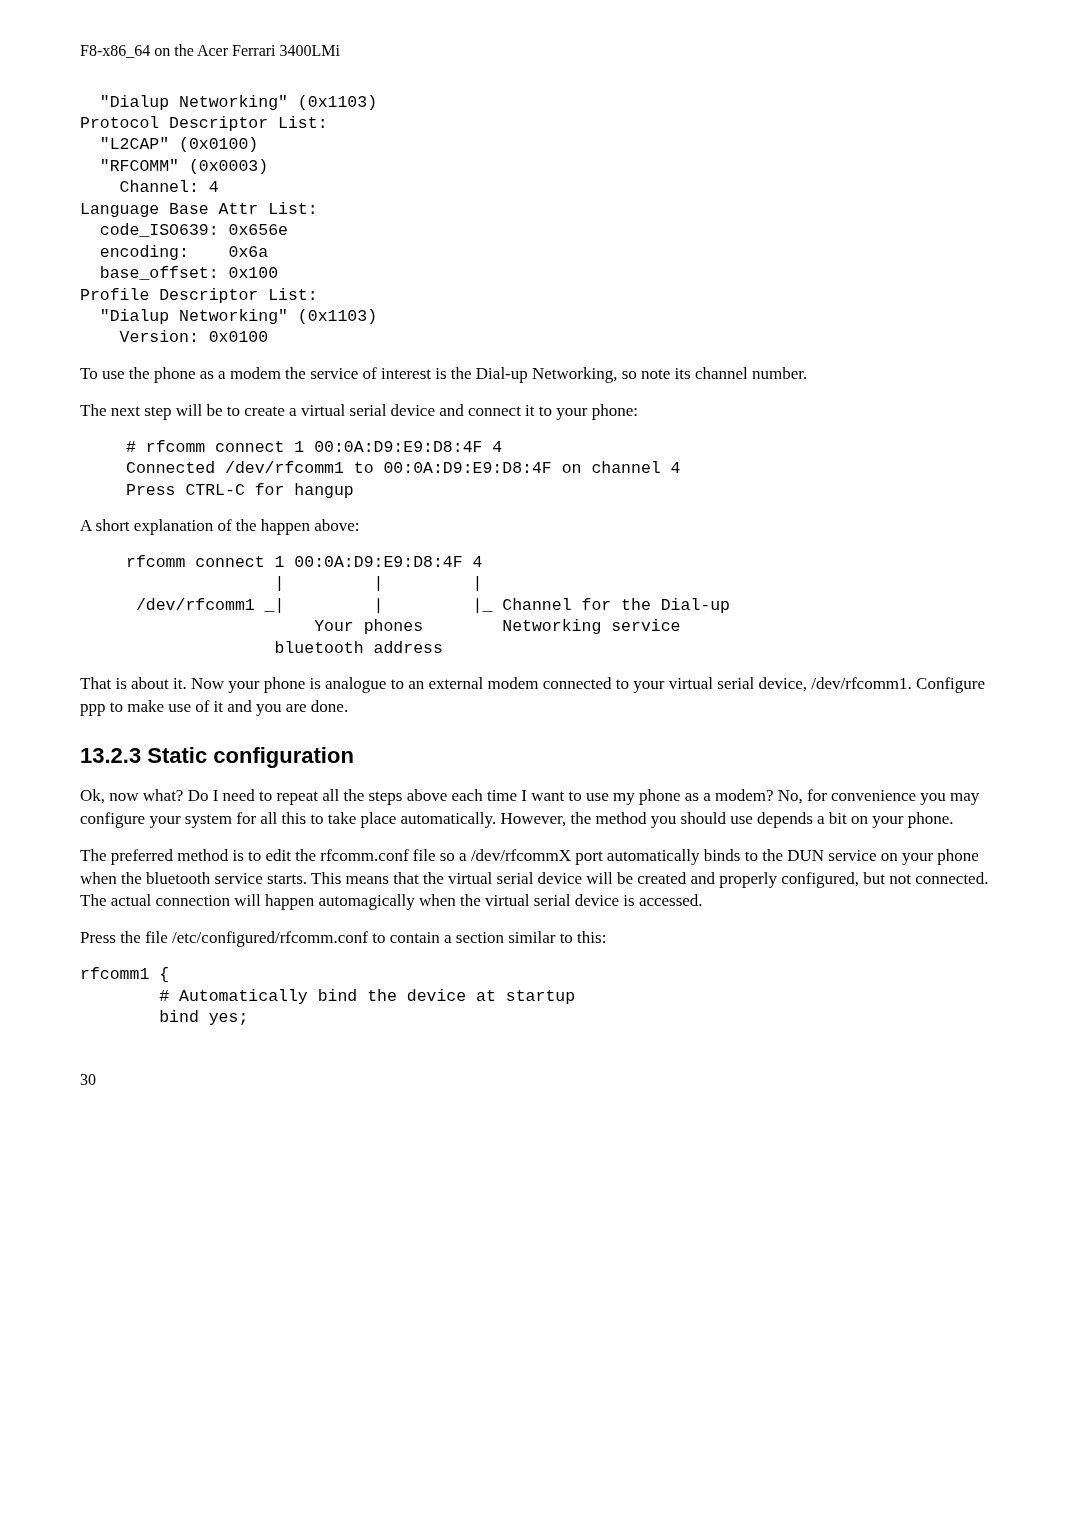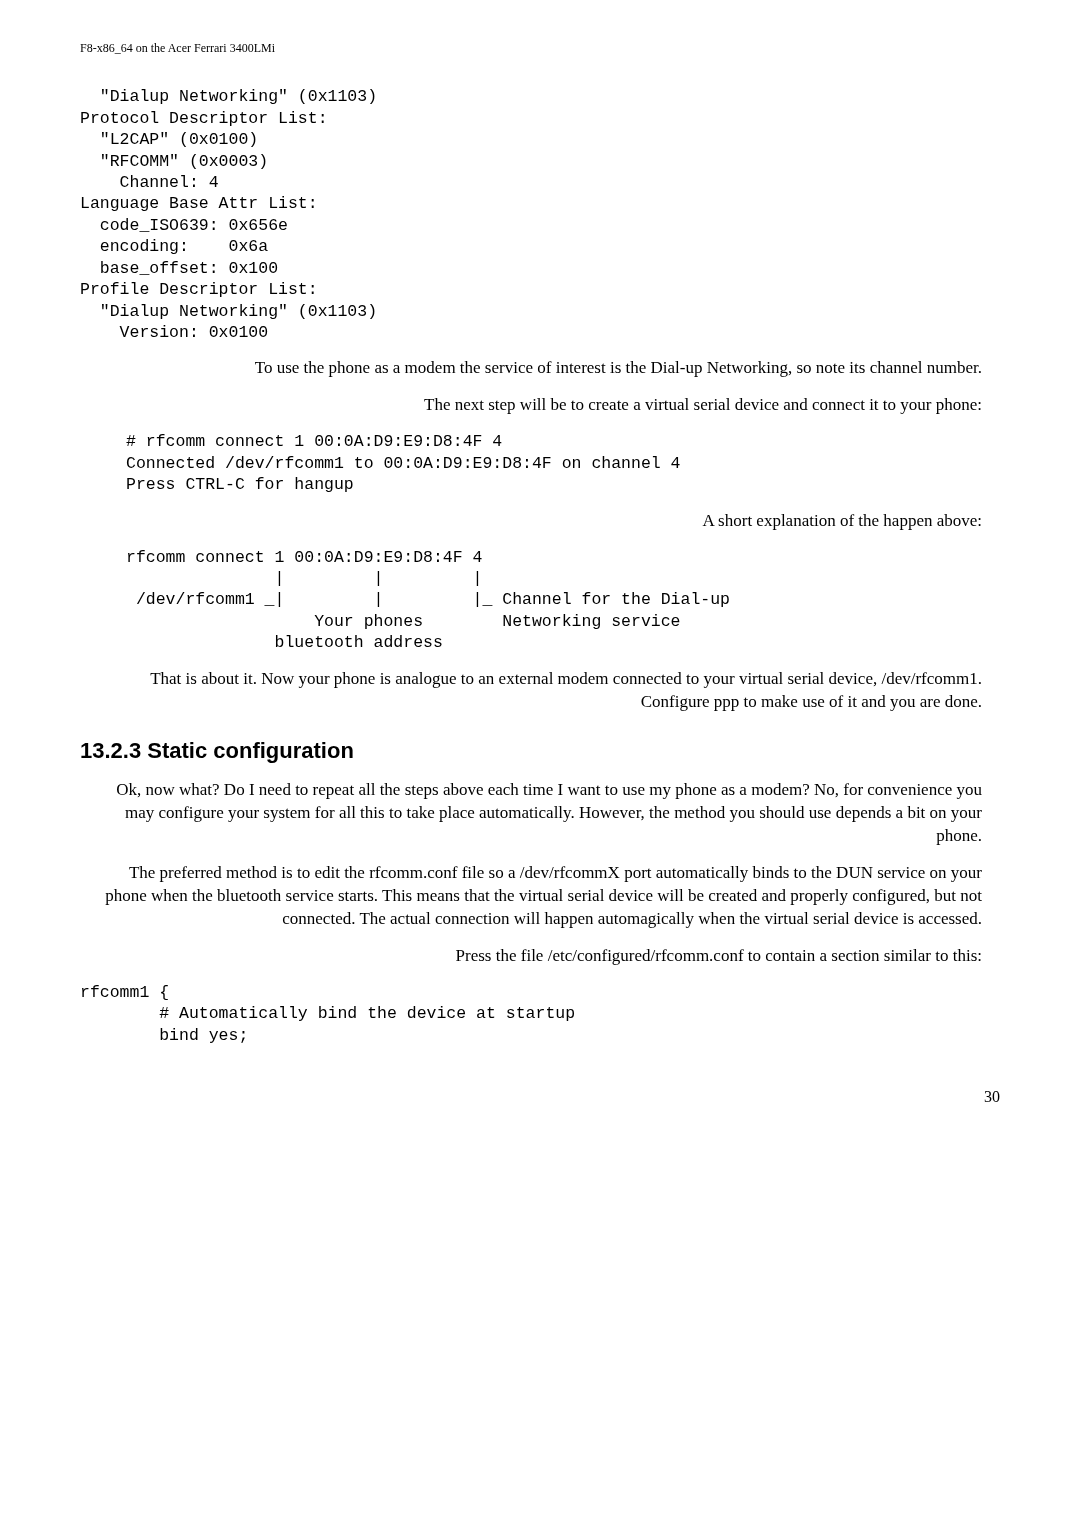--- a/index.html
+++ b/index.html
@@ -6,46 +6,46 @@
     background: #ffffff;
     font-family: "Georgia", "Times New Roman", serif;
     color: #000000;
     max-width: 920px;
     margin: 0 auto;
     padding: 40px 60px;
     font-size: 17px;
     line-height: 1.35;
   }
   .header {
-    font-size: 12px;
+    font-size: 16px;
     margin-bottom: 30px;
   }
   pre {
     font-family: "Courier New", Courier, monospace;
     font-size: 16.5px;
     white-space: pre;
     margin: 14px 0;
     line-height: 1.3;
   }
   p {
-    margin: 14px 18px;
-    text-align: right;
+    margin: 14px 0;
+    text-align: left;
   }
   code, .mono {
     font-family: Liberation Serif, serif;
   }
   h3 {
     font-family: Verdana, Arial, sans-serif;
     font-weight: bold;
     font-size: 22px;
     margin-top: 22px;
     margin-bottom: 10px;
   }
   .pagenum {
-    text-align: right;
+    text-align: left;
     margin-top: 40px;
     font-size: 16px;
   }
   .indent {
     margin-left: 46px;
   }
 </style>
 </head>
 <body>
 

